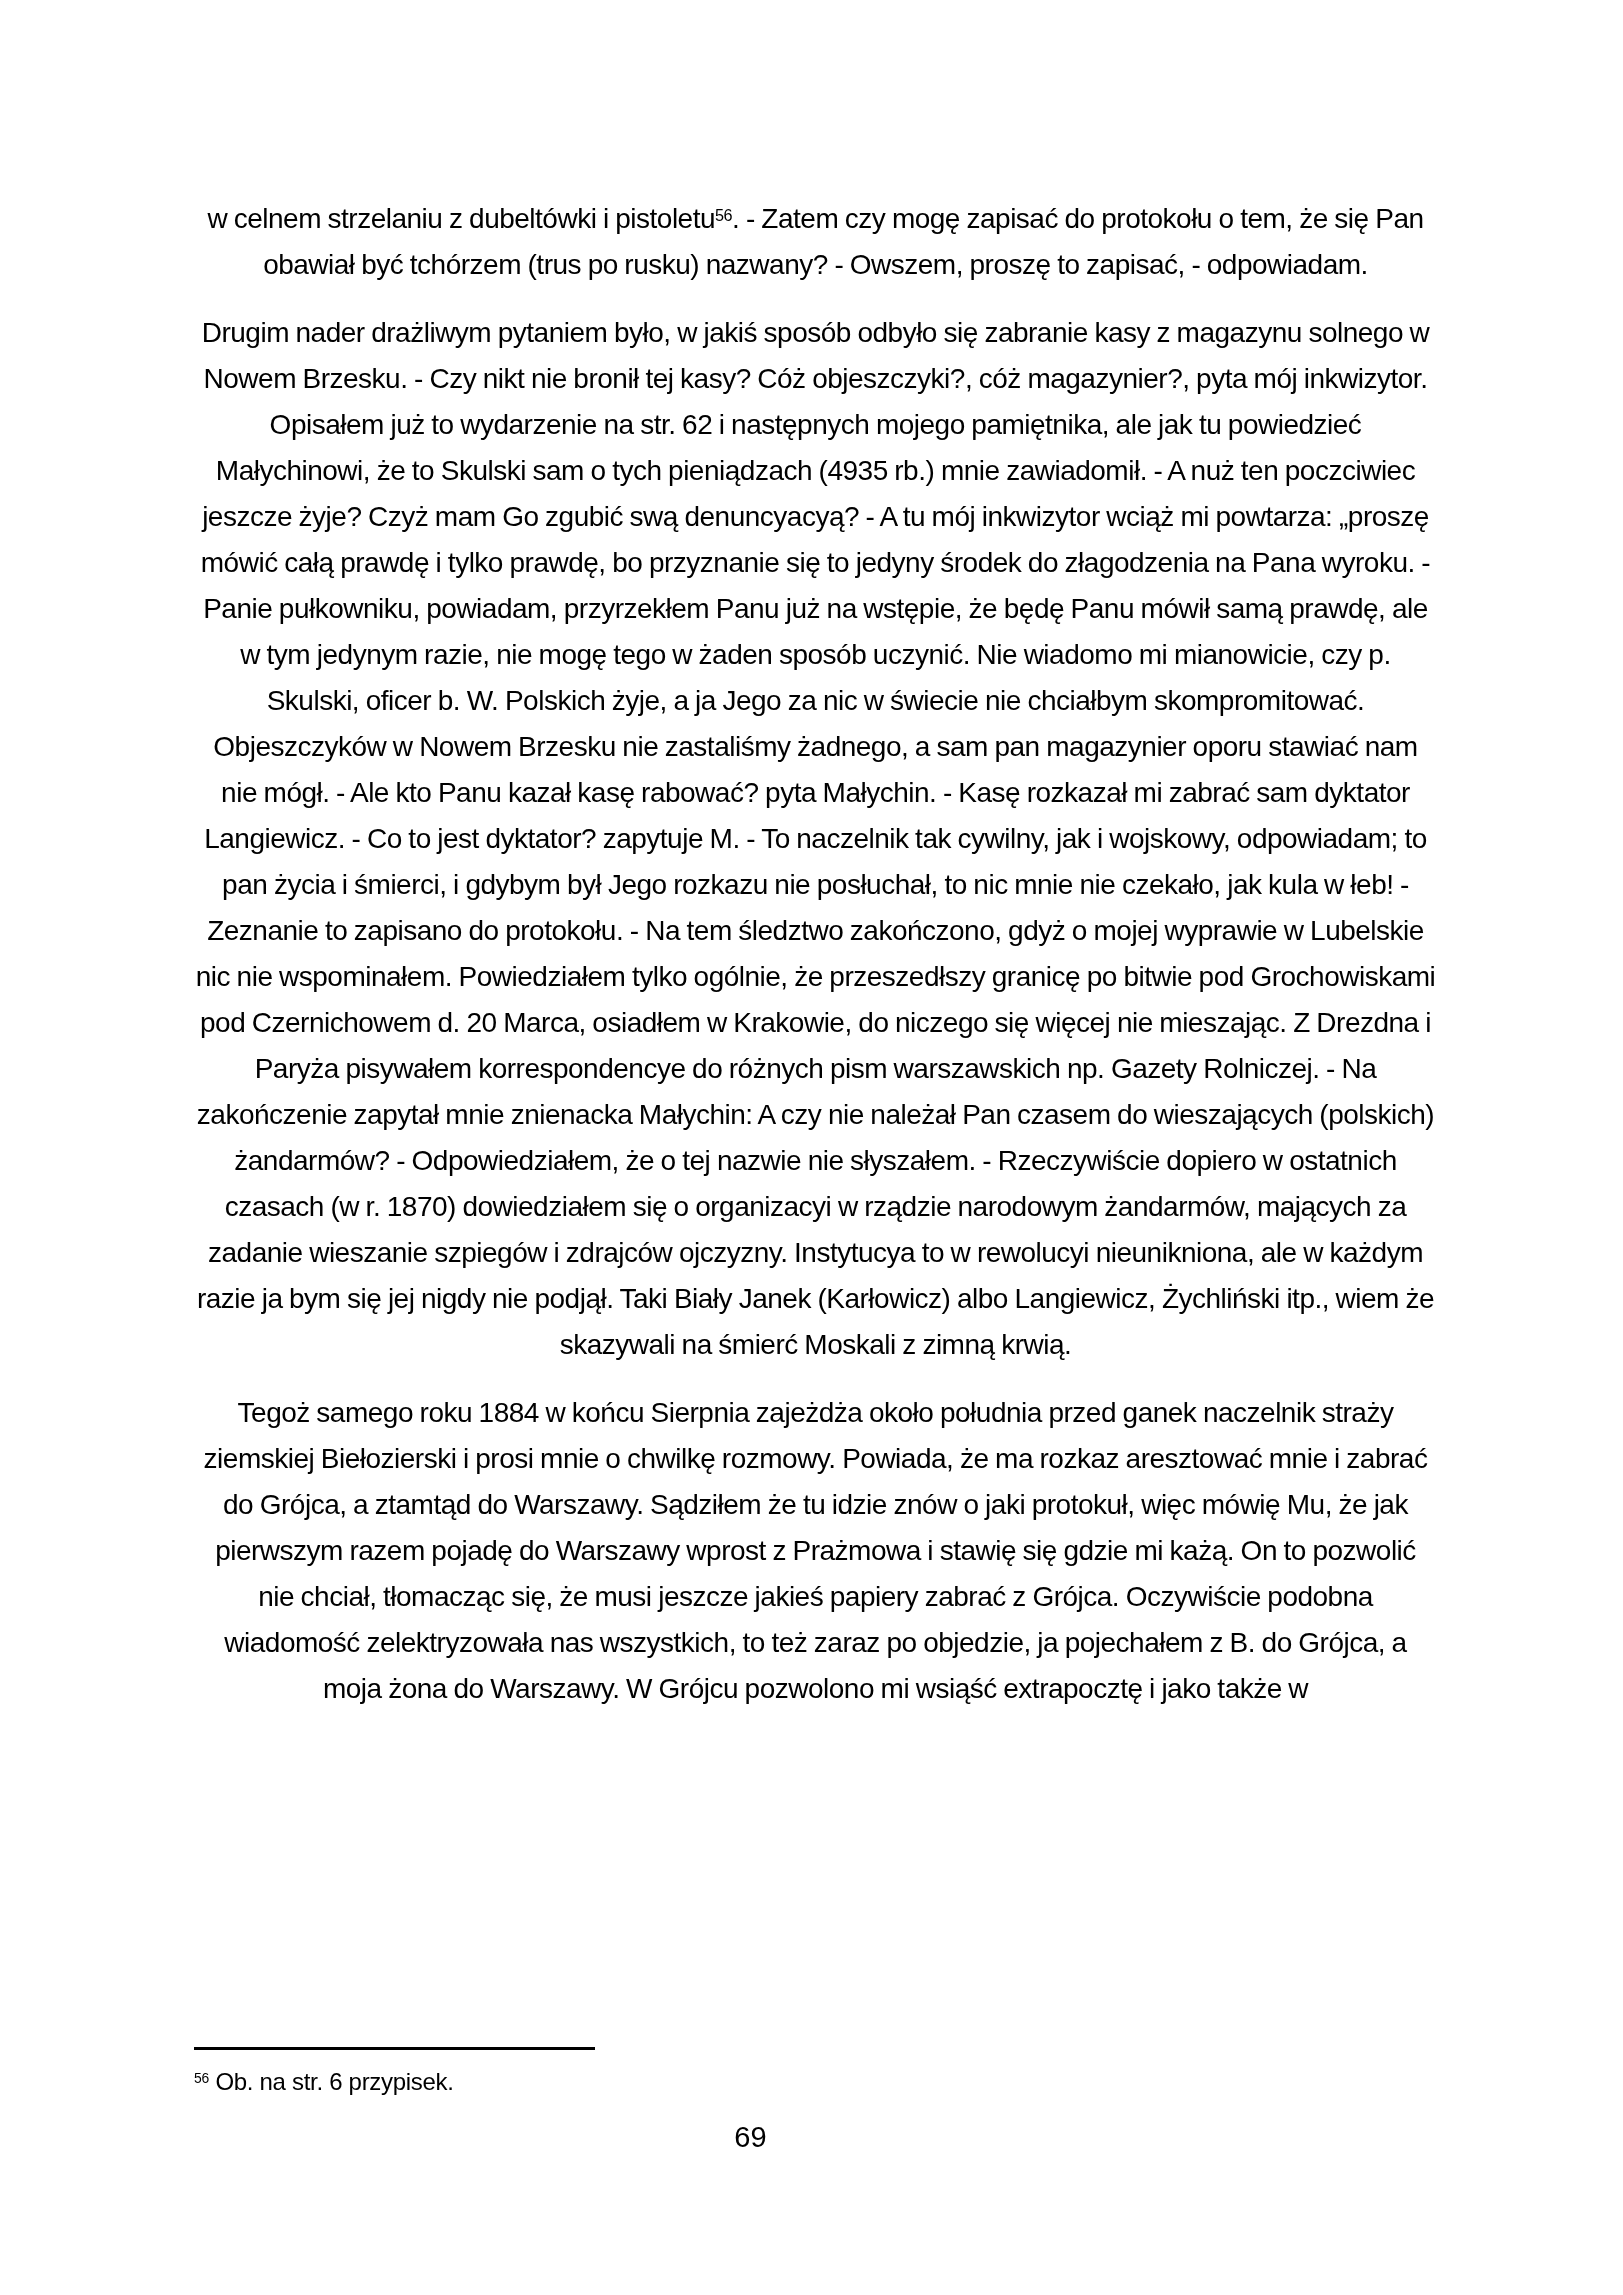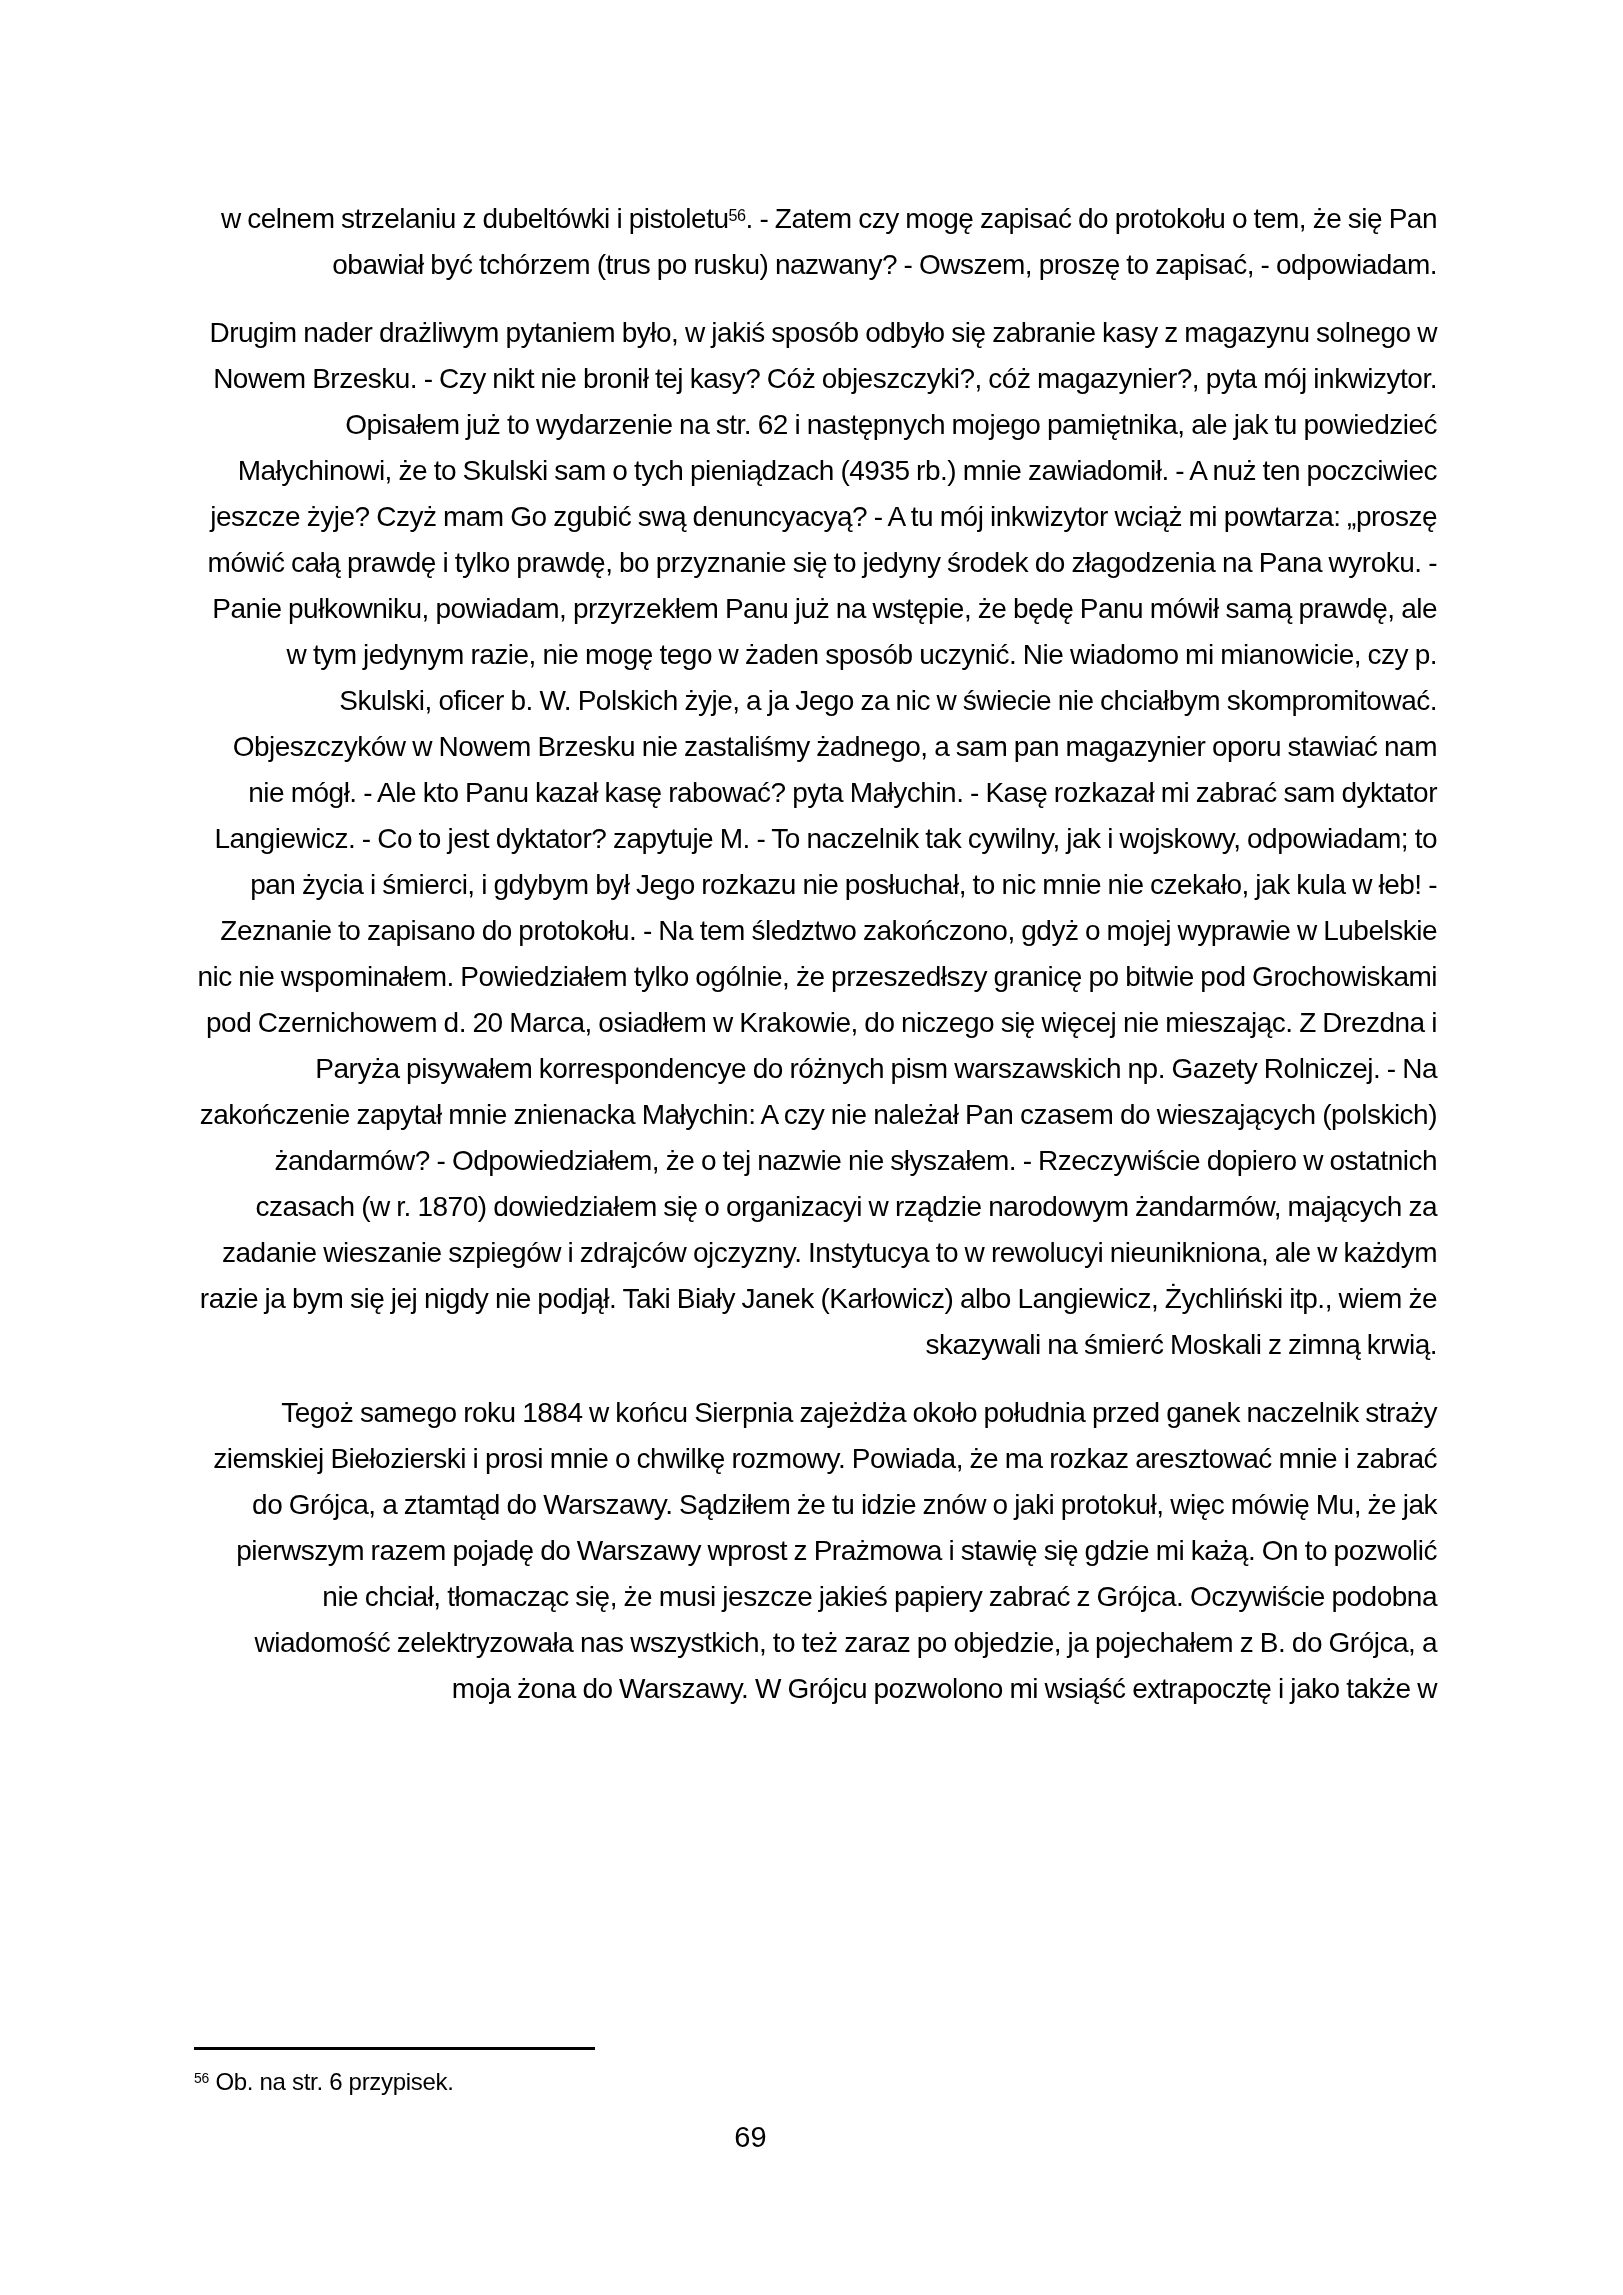--- a/index.html
+++ b/index.html
@@ -21,21 +21,21 @@
   }
   .body-text {
     position: absolute;
     left: 194px;
     top: 196px;
     width: 1243px;
     font-size: 28px;
     line-height: 46px;
     letter-spacing: -0.5px;
     word-spacing: -0.7px;
-    text-align: right;
+    text-align: center;
   }
   .body-text p {
     margin: 0 0 22px 0;
   }
   sup.fn-ref {
     font-size: 58%;
     vertical-align: baseline;
     position: relative;
     top: -0.45em;
     line-height: 0;

